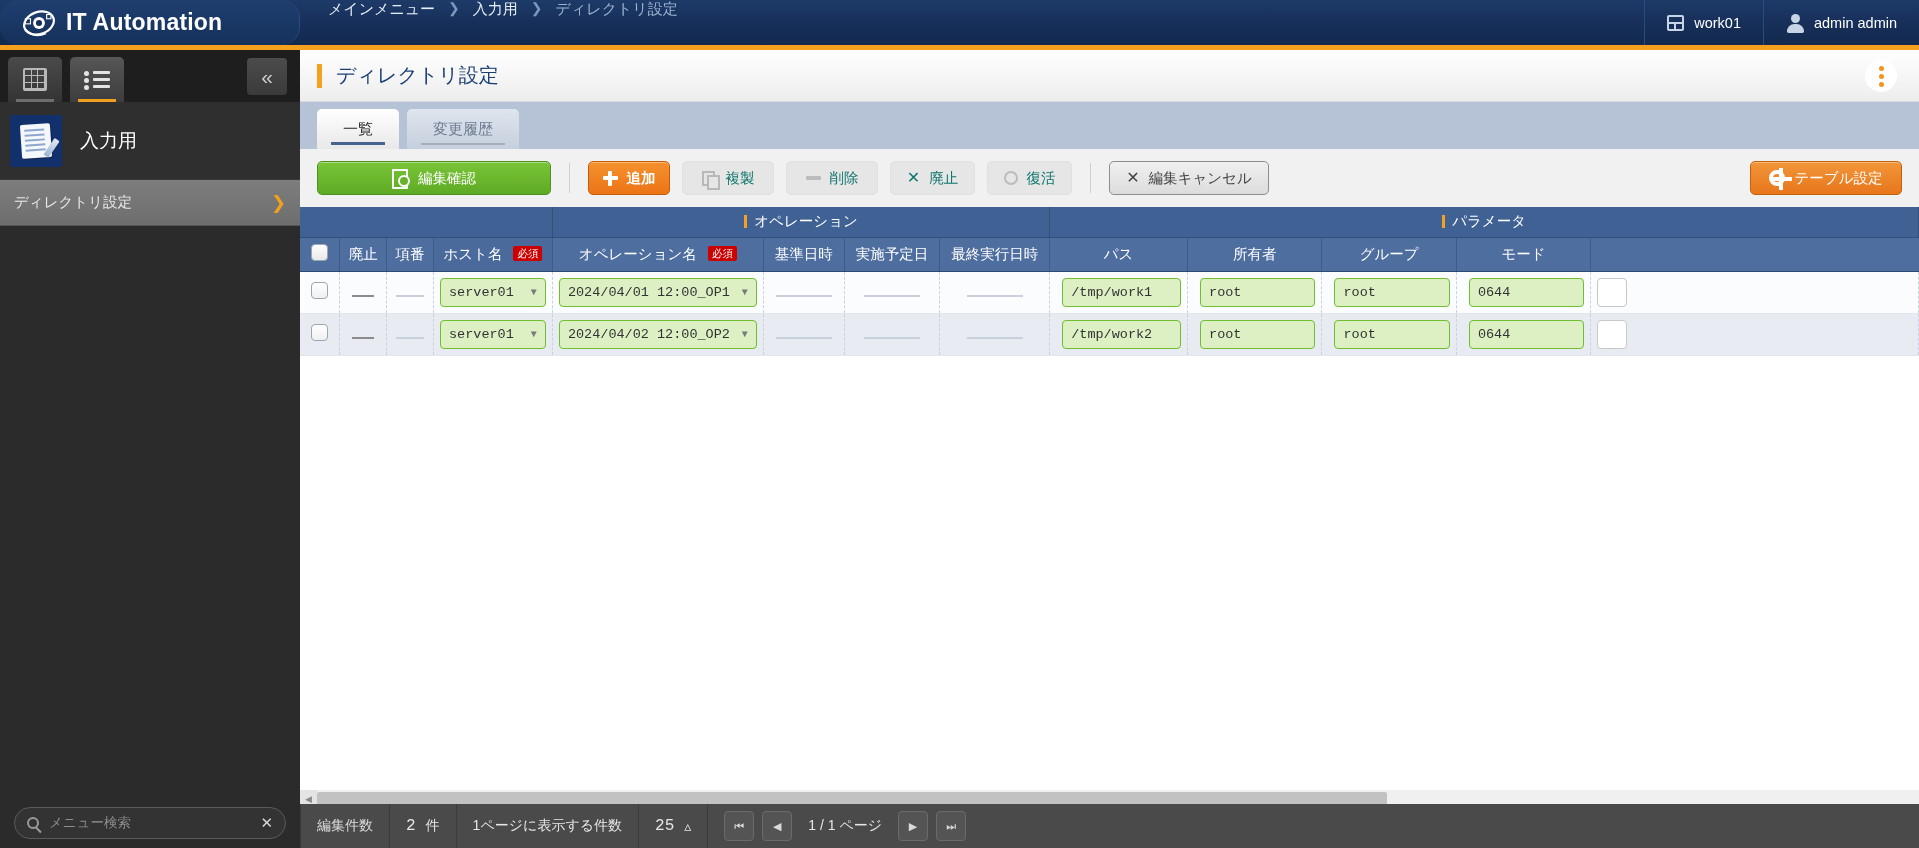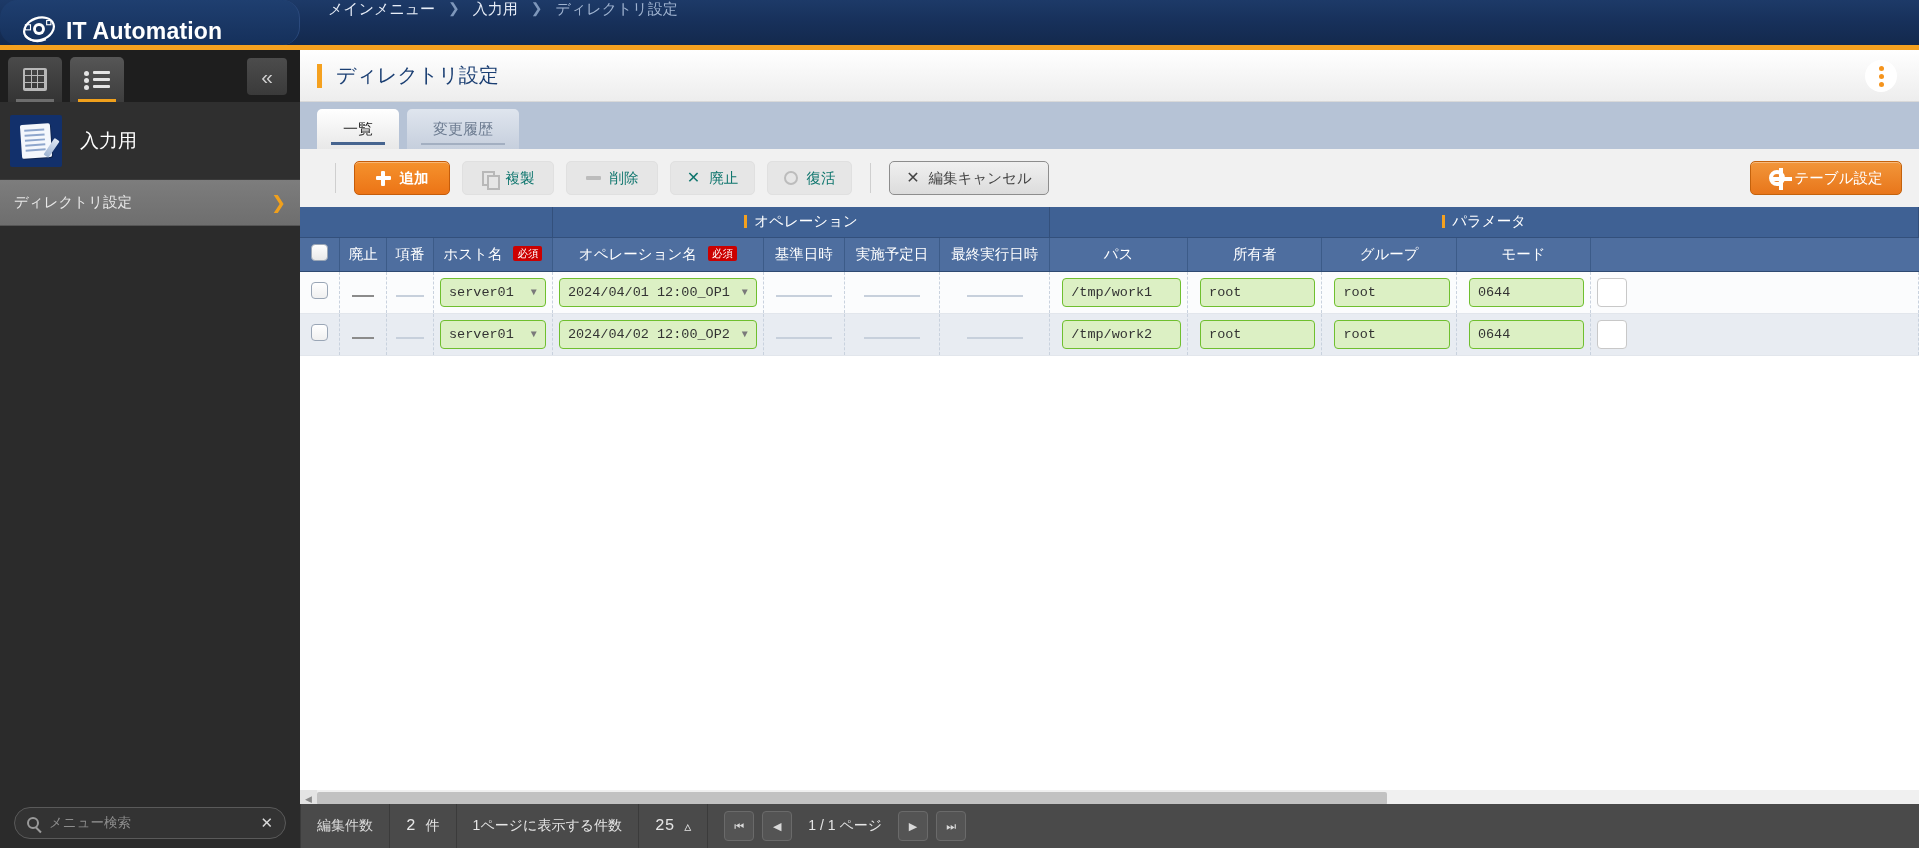--- a/index.html
+++ b/index.html
@@ -11,21 +11,21 @@
   }
   .app { position: relative; width: 1919px; height: 848px; }
 
   
   .topbar {
     position: absolute; left: 0; top: 0; width: 1919px; height: 45px;
     background: linear-gradient(to bottom, #1d3a68 0%, #17305a 50%, #13294d 100%);
     display: flex; align-items: center;
   }
   .topbar-left {
-    width: 300px; height: 45px; display: flex; align-items: flex-end;
+    width: 300px; height: 45px; display: flex; align-items: center;
     padding-left: 22px;
     background: linear-gradient(to bottom, #1f3f70 0%, #15305b 100%);
     border-right: 1px solid #2b4a7d;
     border-radius: 18px;
   }
   .logo-mark { width: 34px; height: 32px; margin-right: 10px; flex: none; }
   .logo-text {
     color: #ffffff; font-size: 23px; font-weight: bold; letter-spacing: .2px;
     white-space: nowrap;
   }
@@ -207,21 +207,21 @@
     height: 34px; border-radius: 5px; display: flex; align-items: center;
     justify-content: center; gap: 9px; font-size: 14.5px; white-space: nowrap;
     padding: 0 16px;
   }
   .btn-confirm {
     width: 234px; background: linear-gradient(to bottom, #79c537, #5faa25);
     border: 1px solid #4f9120; color: #fff;
     box-shadow: inset 0 1px 0 rgba(255,255,255,.4);
   }
   .btn-add {
-    width: 96px; background: linear-gradient(to bottom, #f5922d, #ec7416);
+    width: 82px; background: linear-gradient(to bottom, #f5922d, #ec7416);
     border: 1px solid #c55c0a; color: #fff; font-weight: bold;
     box-shadow: inset 0 1px 0 rgba(255,255,255,.35);
   }
   .btn-disabled {
     background: #e6e6e6; border: 1px solid #e0e0e0; color: #0f766e;
   }
   .btn-cancel {
     width: 160px; background: linear-gradient(to bottom, #f0f0f0, #dcdcdc);
     border: 1px solid #8d8d8d; color: #444;
   }
@@ -395,20 +395,30 @@
         <rect x="29" y="8" width="5" height="5" fill="none" stroke="#ffffff" stroke-width="1.3"></rect>
       </svg>
       <div class="logo-text">IT Automation</div>
     </div>
     <div class="breadcrumb">
       <span class="crumb">メインメニュー</span>
       <span class="crumb-sep">❯</span>
       <span class="crumb">入力用</span>
       <span class="crumb-sep">❯</span>
       <span class="crumb dim">ディレクトリ設定</span>
+    </div>
+    <div class="topbar-right">
+      <div class="tb-item">
+        <span class="ico-window"></span>
+        <span>work01</span>
+      </div>
+      <div class="tb-item">
+        <span class="ico-user"></span>
+        <span>admin admin</span>
+      </div>
     </div>
   </div>
   <div class="orange-rule"></div>
 
   <div class="sidebar">
     <div class="side-tabs">
       <div class="side-tab">
         <span class="grid-icon">
           <i></i>
             <i></i>
@@ -481,20 +491,24 @@
         <span>一覧</span>
         <span class="tab-underline"></span>
       </div>
       <div class="tab">
         <span>変更履歴</span>
         <span class="tab-underline"></span>
       </div>
     </div>
 
     <div class="toolbar">
+      <div class="btn btn-confirm">
+        <span class="ico-docmag"></span>
+        <span>編集確認</span>
+      </div>
       <div class="sep"></div>
       <div class="btn btn-add">
         <span class="ico-plus"></span>
         <span>追加</span>
       </div>
       <div class="gap"></div>
       <div class="btn btn-disabled" style="width:92px">
         <span class="ico-copy"></span>
         <span>複製</span>
       </div>

